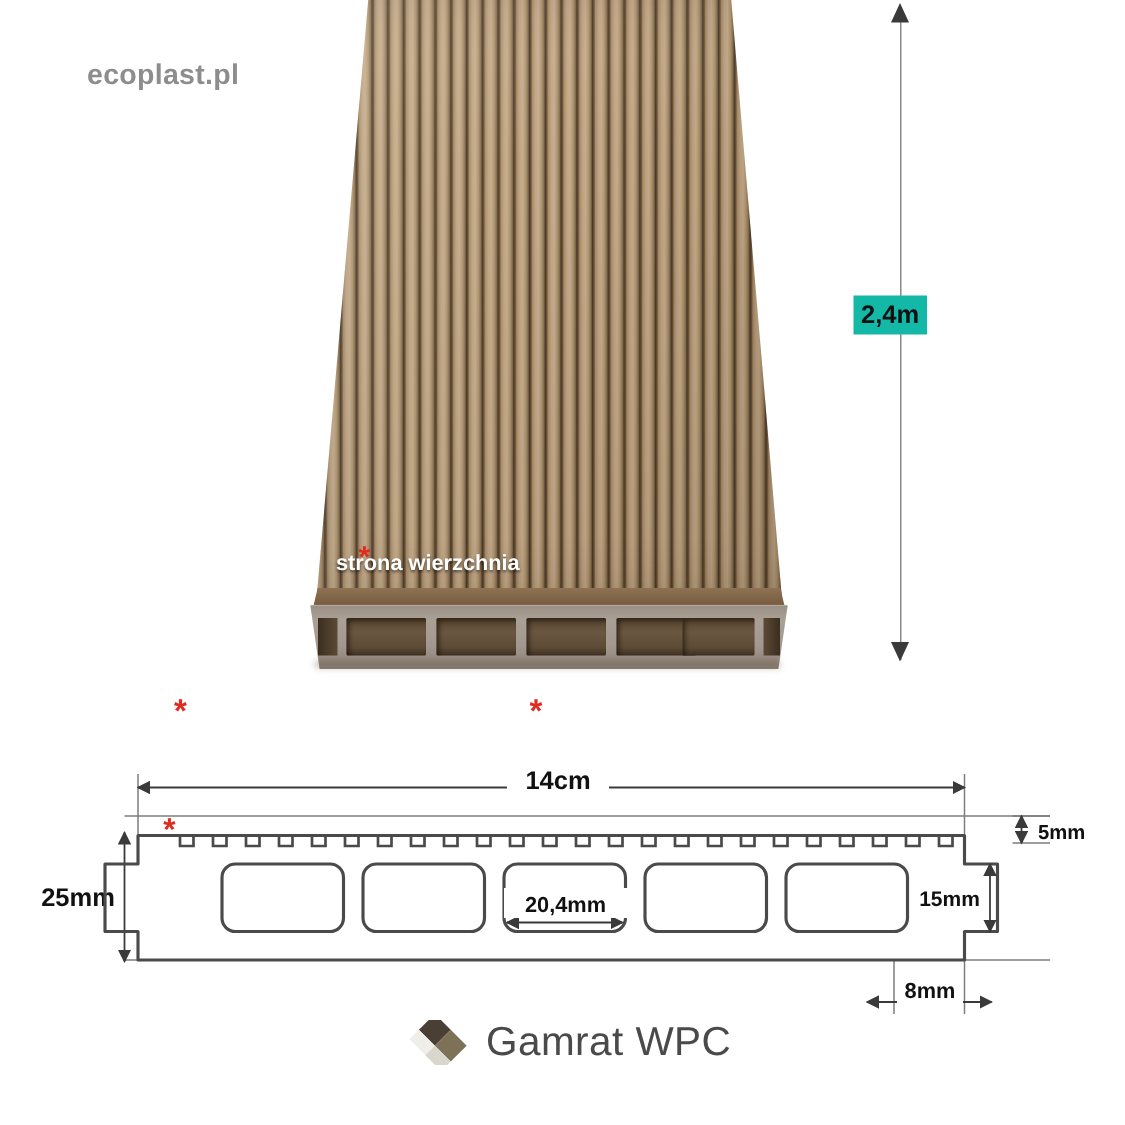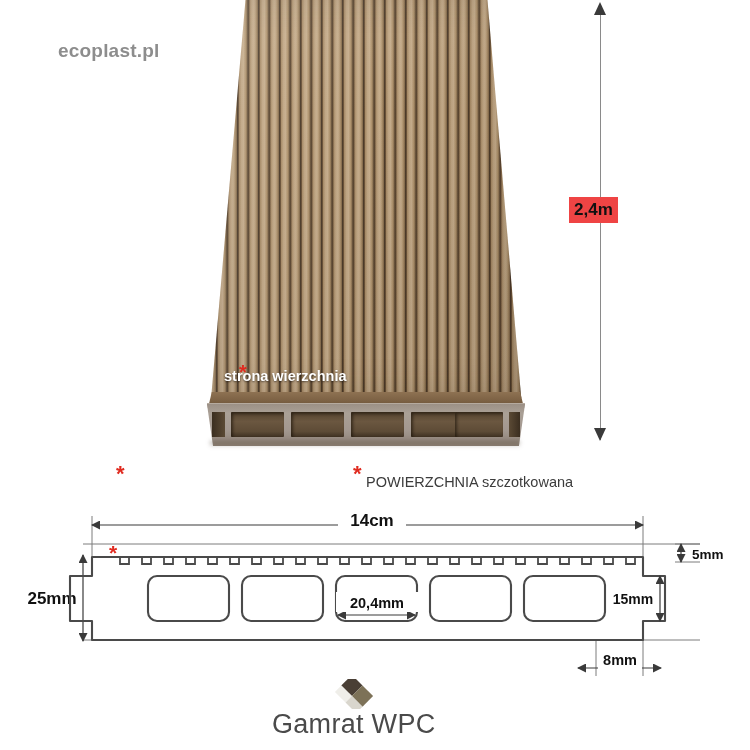--- a/index.html
+++ b/index.html
@@ -188,21 +188,21 @@
     border-bottom: 13px solid #3a3a3a;
   }
   #vdim-arrow-bottom {
     top: 428px;
     border-top: 13px solid #3a3a3a;
   }
   #dim-length-text {
     position: absolute;
     left: 569px;
     top: 197px;
-    background: #ef4444;
+    background: #14b8a6;
     padding: 3px 5px;
     font-size: 17px;
     font-weight: bold;
     color: #111111;
   }
 
   
   .feature {
     position: absolute;
     font-size: 14.5px;
@@ -230,21 +230,21 @@
     height: 190px;
   }
 
   
   #logo {
     position: absolute;
     left: 272px;
     top: 679px;
     display: flex;
     align-items: center;
-    flex-direction: column;
+    gap: 12px;
   }
   #logo-mark {
     position: relative;
     width: 40px;
     height: 30px;
   }
   #logo-text {
     font-size: 27px;
     color: #4a4a4a;
     letter-spacing: 0.3px;
@@ -278,21 +278,20 @@
     <div id="surface-label">strona wierzchnia</div>
   </div>
 
   <div id="dim-length-line"></div>
   <div class="vdim-arrow" id="vdim-arrow-top"></div>
   <div class="vdim-arrow" id="vdim-arrow-bottom"></div>
   <div id="dim-length-text">2,4m</div>
 
   <div class="feature-star" id="feature-1-star">*</div>
   <div class="feature-star" id="feature-2-star">*</div>
-  <div class="feature" id="feature-2">POWIERZCHNIA szczotkowana</div>
 
   <svg id="techdraw" viewBox="0 0 750 190">
     <defs>
       <marker id="ar-end" markerWidth="9" markerHeight="9" refX="8" refY="4.5" orient="auto" markerUnits="userSpaceOnUse">
         <path d="M0,0 L9,4.5 L0,9 Z" fill="#3a3a3a"></path>
       </marker>
       <marker id="ar-start" markerWidth="9" markerHeight="9" refX="1" refY="4.5" orient="auto" markerUnits="userSpaceOnUse">
         <path d="M9,0 L0,4.5 L9,9 Z" fill="#3a3a3a"></path>
       </marker>
     </defs>

